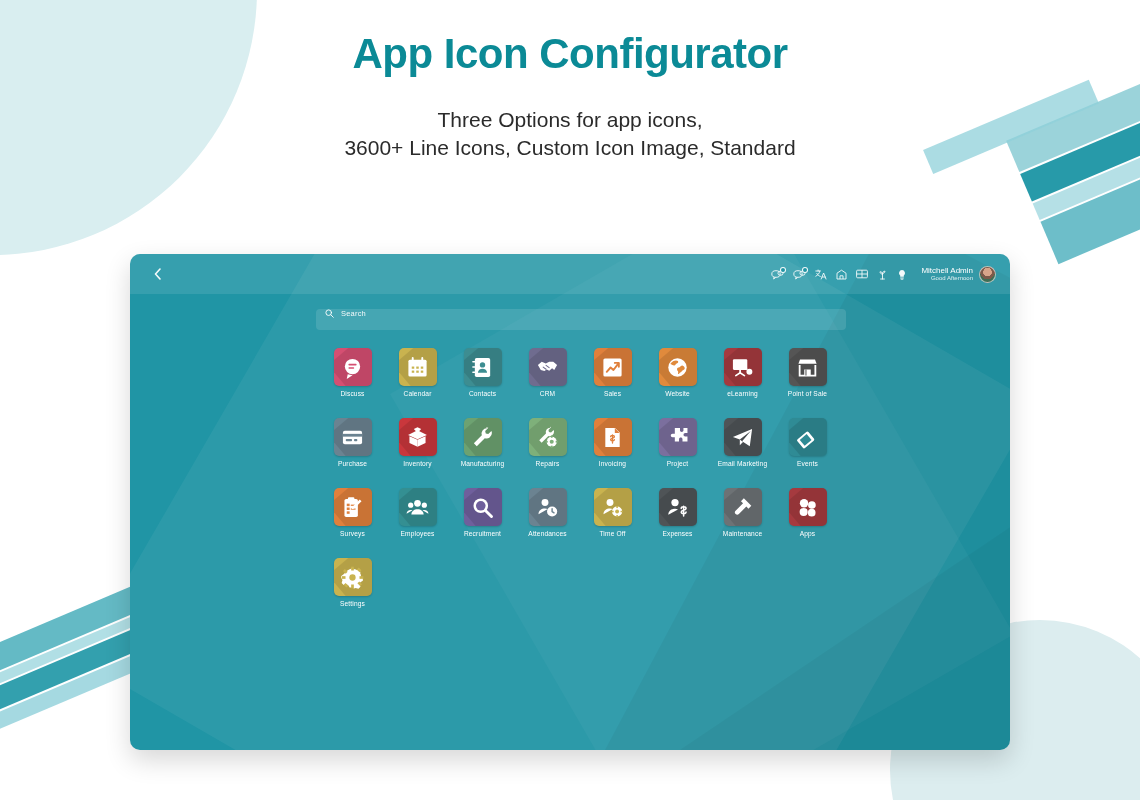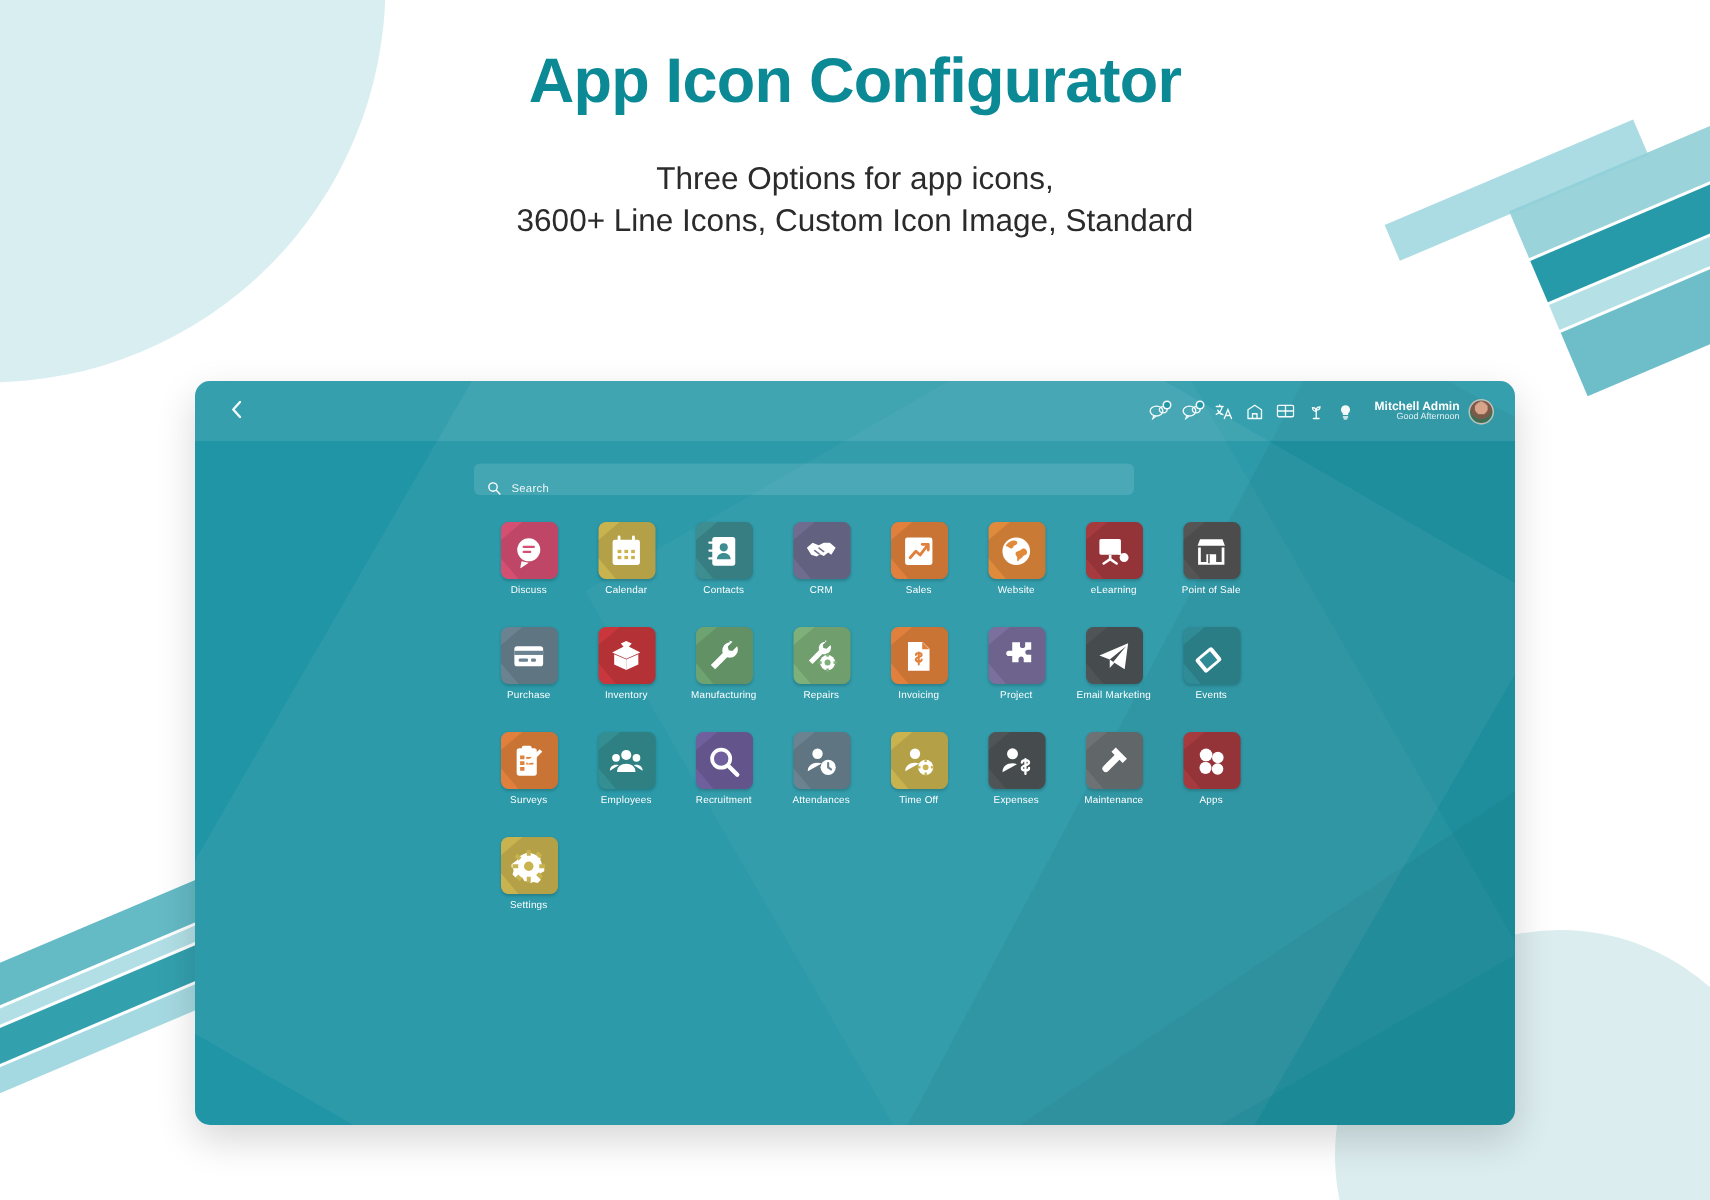--- a/index.html
+++ b/index.html
@@ -94,36 +94,36 @@
   .badge {
     position: absolute; top: -2px; right: -2px;
     width: 6px; height: 6px; border-radius: 50%;
     background: #ffffff;
   }
   .badge i {
     position: absolute; inset: 1px; border-radius: 50%; background: #2095a5;
   }
   .user-box { display: flex; align-items: center; gap: 6px; margin-left: 4px; margin-right: 14px; cursor: pointer; }
   .user-text { text-align: right; color: #fff; line-height: 1.15; }
-  .user-name { font-size: 8px; font-weight: bold; }
+  .user-name { font-size: 8px; font-weight: normal; }
   .user-greet { font-size: 6px; opacity: 0.85; }
   .avatar {
     width: 17px; height: 17px; border-radius: 50%;
     background: radial-gradient(circle at 50% 34%, #d8a58a 0 34%, #7c5a4a 35% 58%, #3f6e55 59% 100%);
     border: 1px solid rgba(255,255,255,0.6);
     position: relative; overflow: hidden;
   }
 
   
   .searchbar {
     position: absolute; left: 186px; top: 55px;
-    width: 440px; height: 21px;
+    width: 530px; height: 21px;
     border-radius: 4px;
     background: rgba(255,255,255,0.12);
-    display: flex; align-items: flex-end;
+    display: flex; align-items: flex-start;
     z-index: 4; cursor: text;
   }
   .searchbar .s-ic { margin: 0 7px 0 9px; color: #fff; display: flex; }
   .search-ph { color: rgba(255,255,255,0.92); font-size: 7.5px; letter-spacing: 0.2px; }
 
   
   .grid {
     position: absolute; left: 190px; top: 94px;
     width: 520px;
     display: flex; flex-wrap: wrap;

